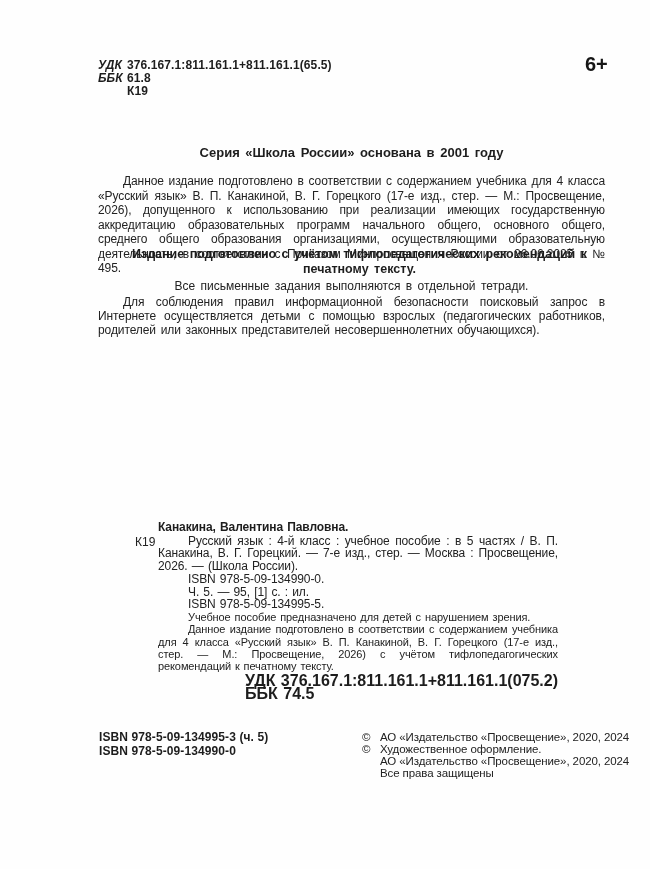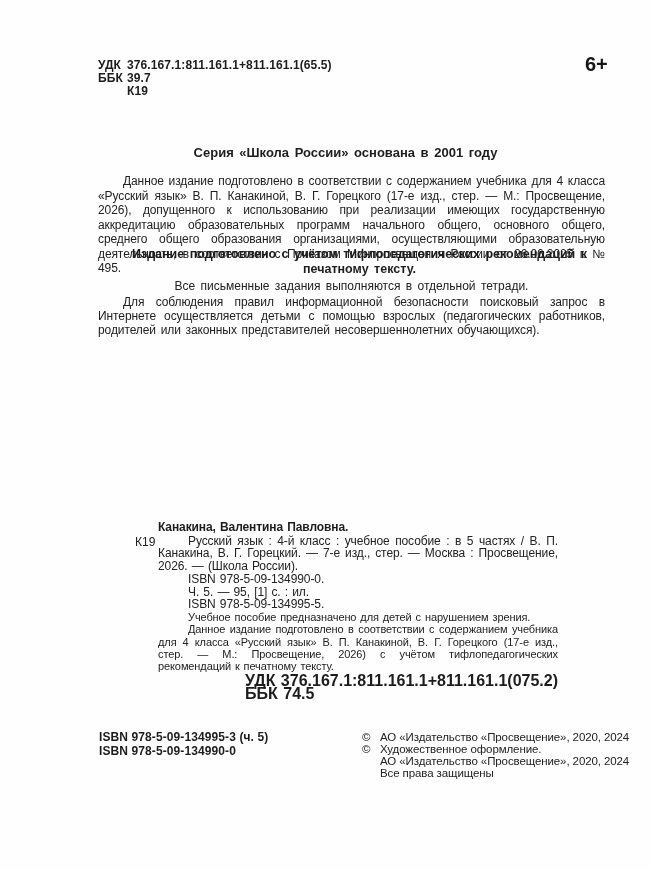--- a/index.html
+++ b/index.html
@@ -13,29 +13,29 @@
   }
   .page { position: absolute; inset: 0; background: #fefefe; }
 
   
   .head-codes {
     position: absolute; left: 98px; top: 59px;
     font-size: 12px; font-weight: 700; color: #1d1d1d;
     line-height: 13px; letter-spacing: 0.1px;
   }
   .head-row { display: flex; }
-  .head-label { width: 29px; }
+  .head-label { width: 29px; font-style: italic; }
   .age-badge {
     position: absolute; left: 585px; top: 53px;
     font-size: 20px; font-weight: 700; color: #161616;
   }
 
   
   .series-line {
-    position: absolute; left: 92px; top: 145px; width: 507px;
+    position: absolute; left: 98px; top: 145px; width: 507px;
     text-align: center; font-weight: 700; font-size: 13px;
     word-spacing: 2px; color: #1d1d1d;
   }
 
   
   .para {
     position: absolute; left: 98px; width: 507px;
     font-size: 12px; line-height: 14.5px;
     text-align: justify; text-indent: 25px;
     word-spacing: 1.5px; letter-spacing: -0.1px;
@@ -95,21 +95,21 @@
 
 <div class="page">
 
   <div class="head-codes">
     <div class="head-row">
       <span class="head-label">УДК</span>
       <span>376.167.1:811.161.1+811.161.1(65.5)</span>
     </div>
     <div class="head-row">
       <span class="head-label">ББК</span>
-      <span>39.7</span>
+      <span>61.8</span>
     </div>
     <div class="head-row">
       <span class="head-label"></span>
       <span>К19</span>
     </div>
   </div>
 
   <div class="age-badge">6+</div>
 
   <div class="series-line">Серия «Школа России» основана в 2001 году</div>

